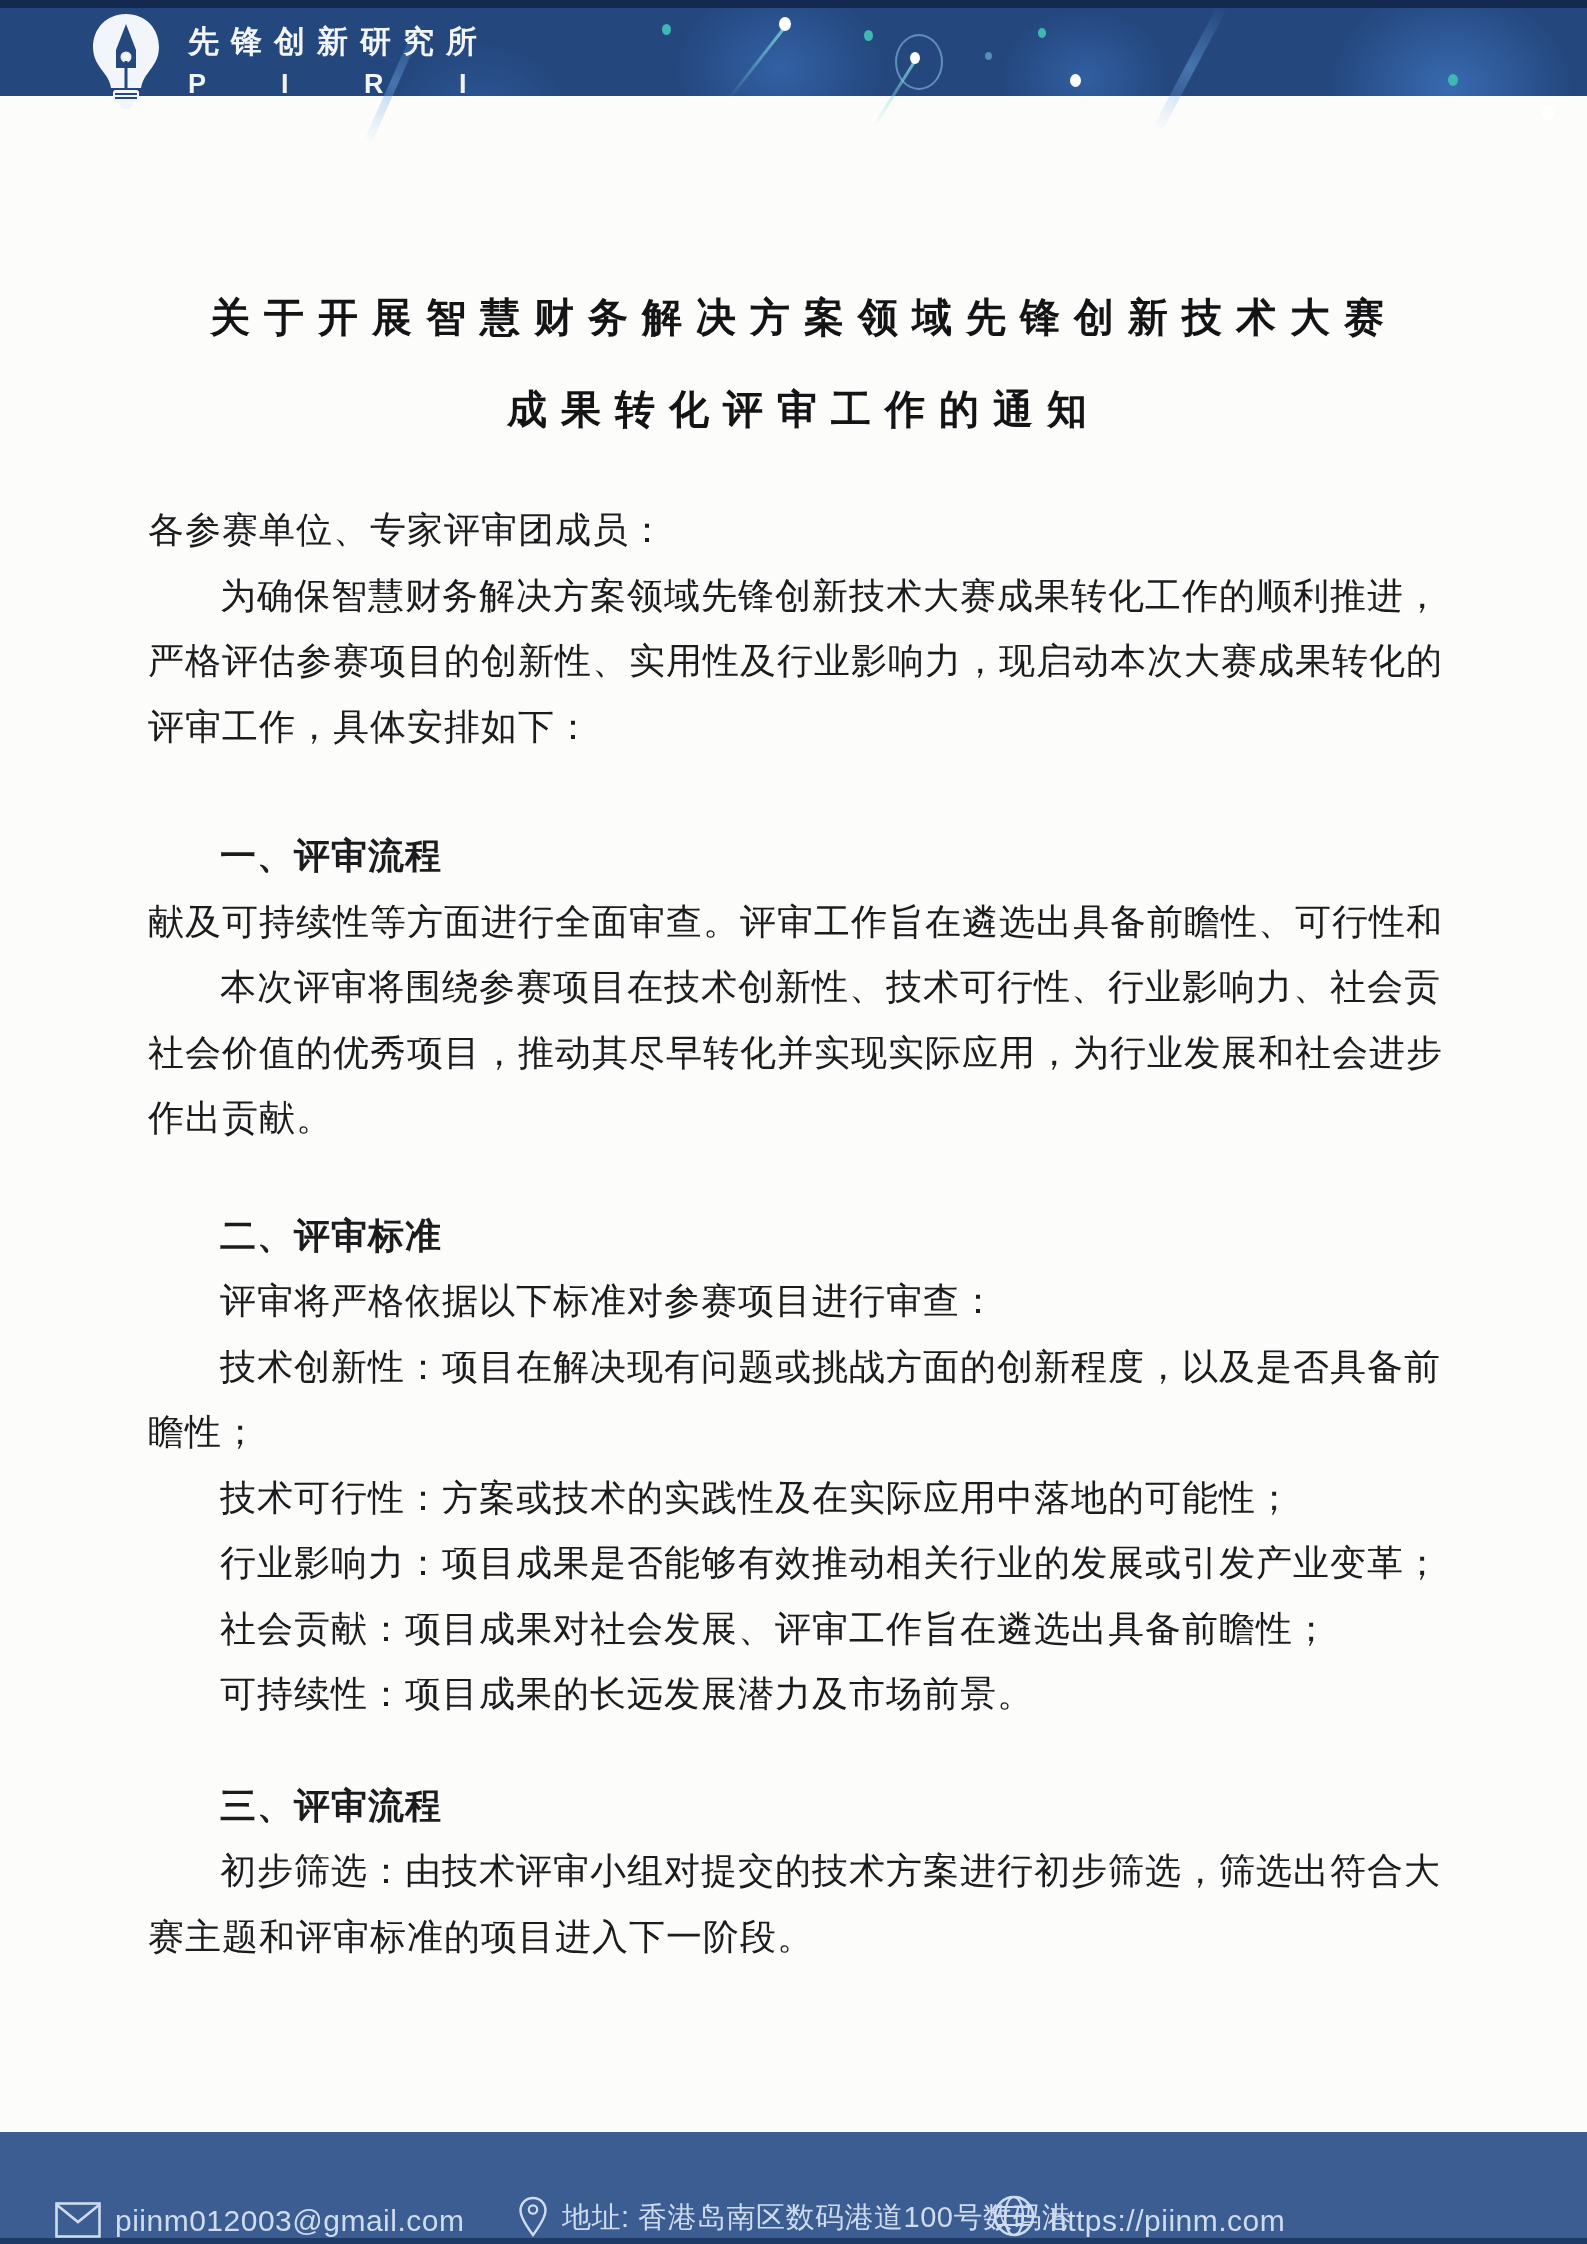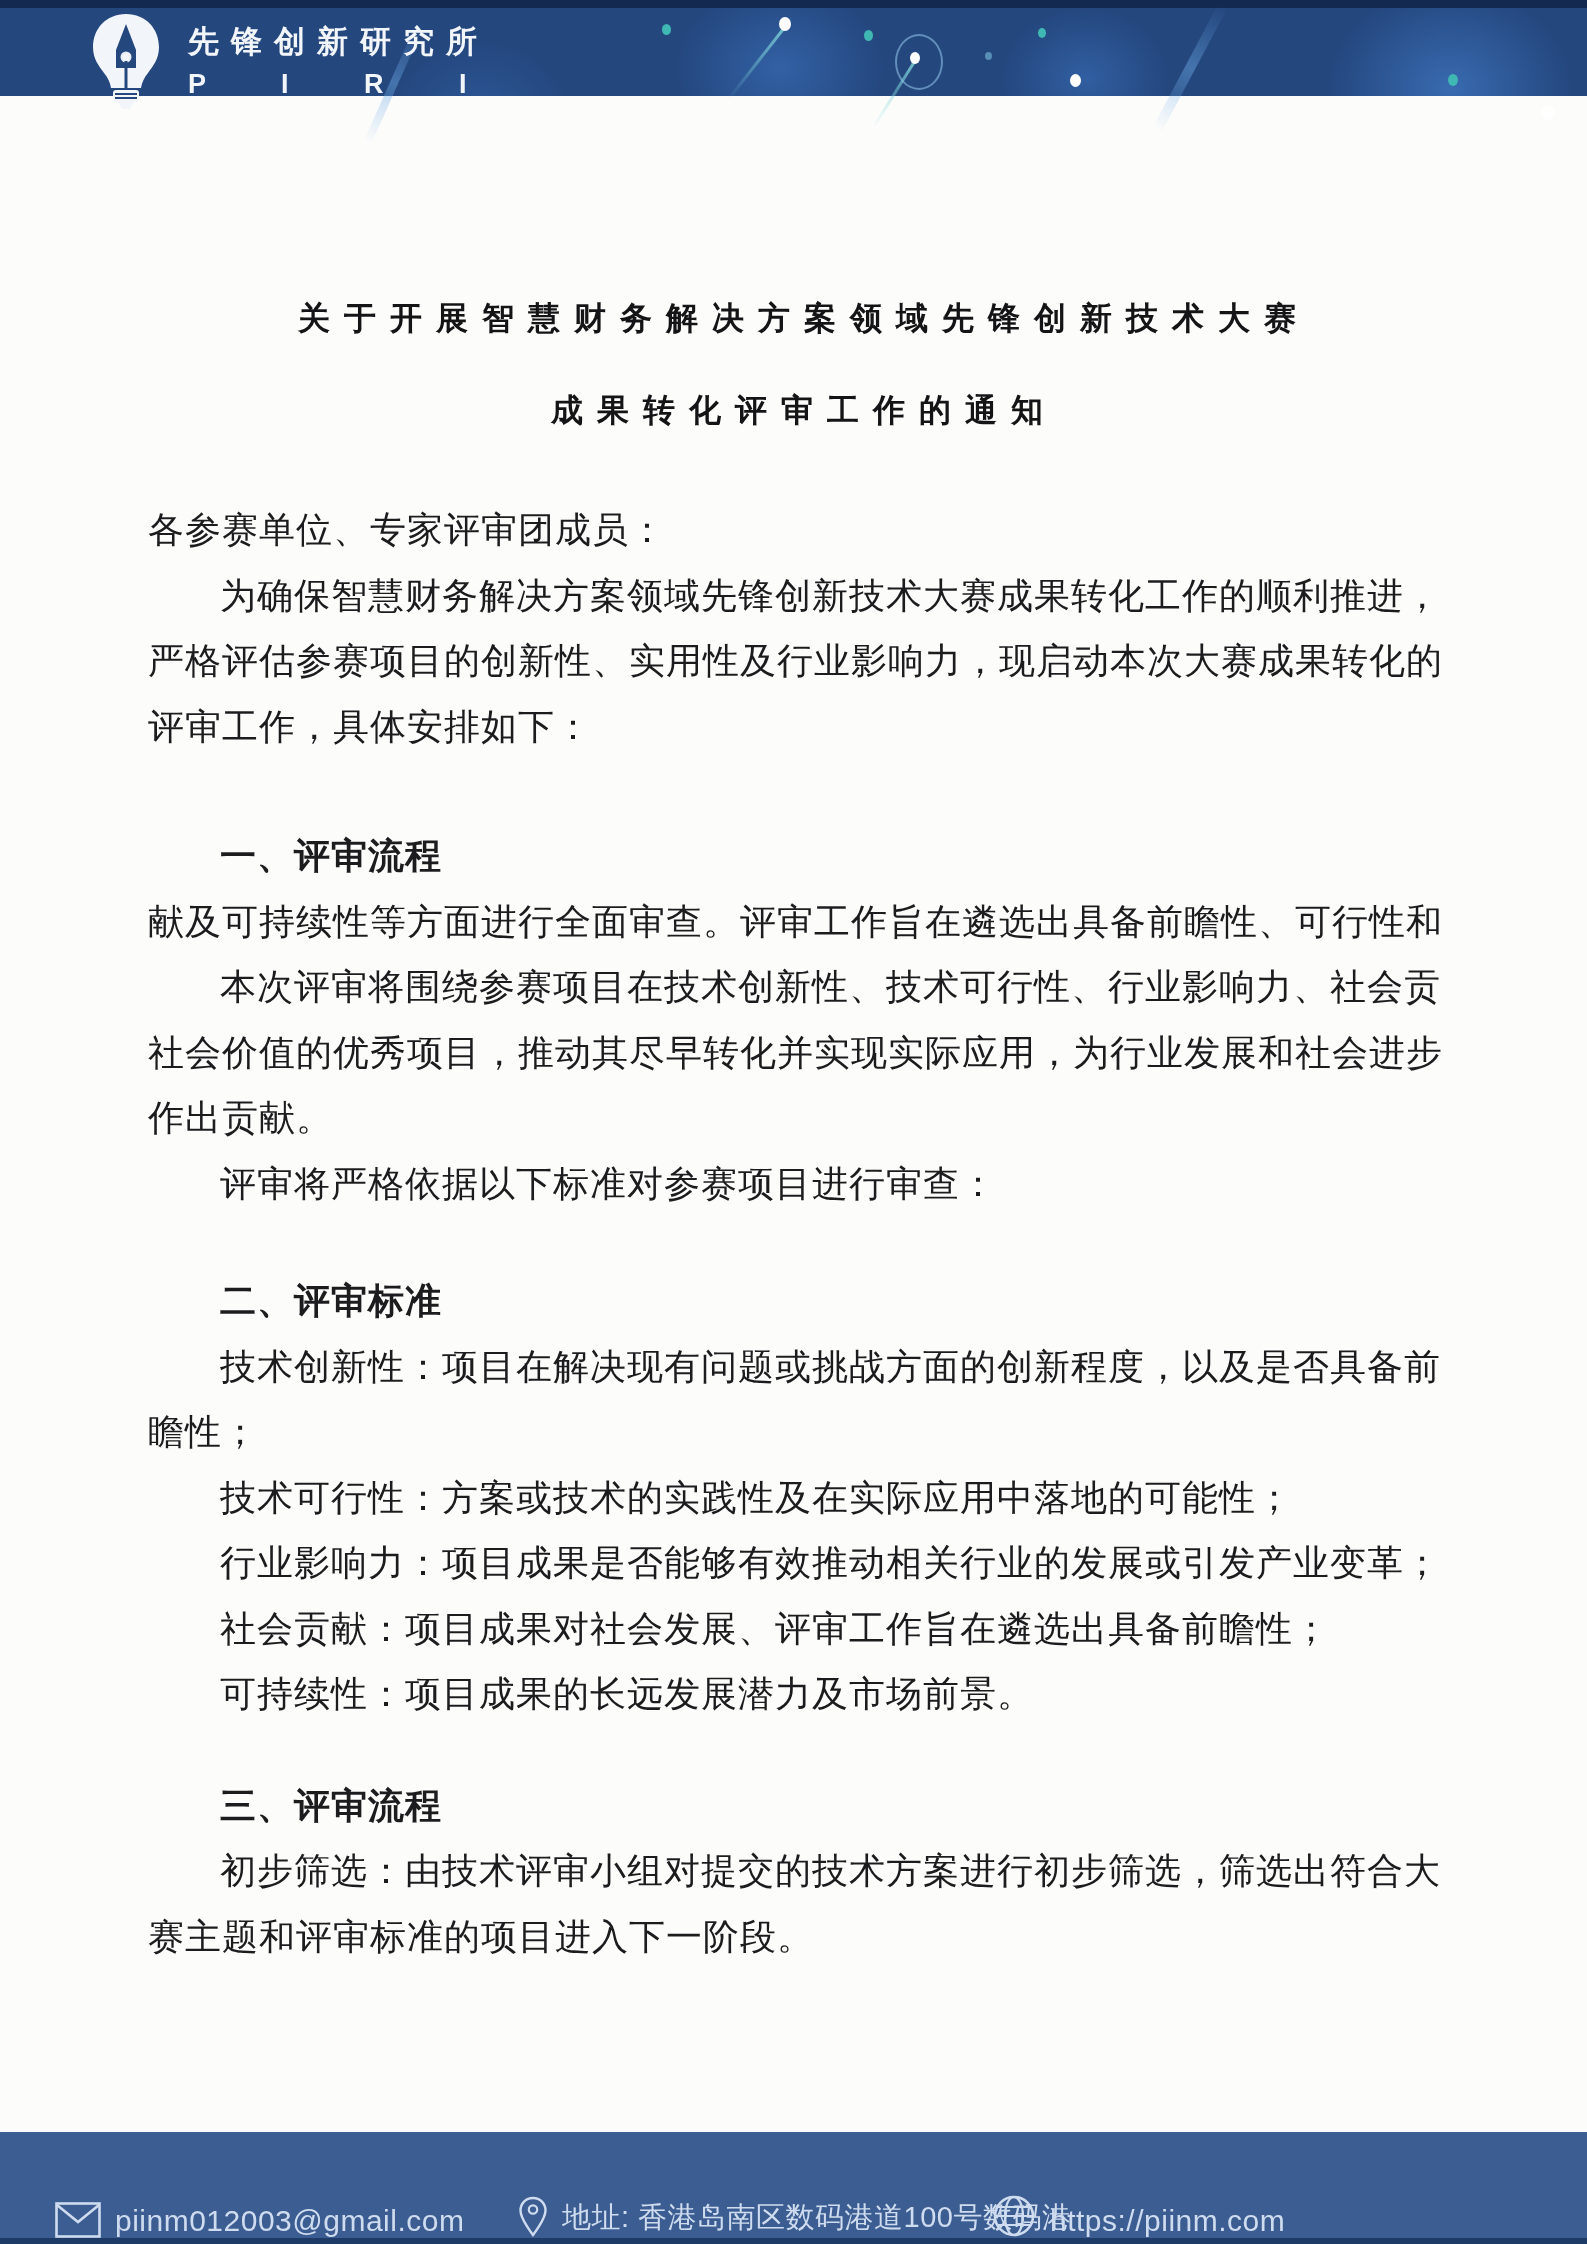--- a/index.html
+++ b/index.html
@@ -42,21 +42,21 @@
 
   
   .doc {
     position:absolute; top:112px; left:0; width:100%;
     color:#1c1c1e;
   }
   .doc-inner { padding: 0 127px 0 148px; }
   h1.title {
     margin-top: 160px;
     text-align:center;
-    font-size: 32px;
+    font-size: 40px;
     font-weight: bold;
     letter-spacing: 14px;
     line-height: 92px;
     color:#141416;
   }
   .body-text { margin-top: 42px; font-size: 36px; line-height: 65.5px; letter-spacing: 1px; }
   .line { white-space: nowrap; }
   .indent { text-indent: 2em; }
   .sec-heading { font-weight: bold; text-indent: 2em; }
   .gap1 { margin-top: 64px; }
@@ -143,22 +143,22 @@
 
         <div>
           <div class="line sec-heading gap1">一、评审流程</div>
           <div class="line">献及可持续性等方面进行全面审查。评审工作旨在遴选出具备前瞻性、可行性和</div>
           <div class="line indent">本次评审将围绕参赛项目在技术创新性、技术可行性、行业影响力、社会贡</div>
           <div class="line">社会价值的优秀项目，推动其尽早转化并实现实际应用，为行业发展和社会进步</div>
           <div class="line">作出贡献。</div>
         </div>
 
         <div>
+          <div class="line sec-heading gap2">二、评审标准</div>
           <div class="line indent">评审将严格依据以下标准对参赛项目进行审查：</div>
-          <div class="line sec-heading gap2">二、评审标准</div>
           <div class="line indent">技术创新性：项目在解决现有问题或挑战方面的创新程度，以及是否具备前</div>
           <div class="line">瞻性；</div>
           <div class="line indent">技术可行性：方案或技术的实践性及在实际应用中落地的可能性；</div>
           <div class="line indent">行业影响力：项目成果是否能够有效推动相关行业的发展或引发产业变革；</div>
           <div class="line indent">社会贡献：项目成果对社会发展、评审工作旨在遴选出具备前瞻性；</div>
           <div class="line indent">可持续性：项目成果的长远发展潜力及市场前景。</div>
         </div>
 
         <div>
           <div class="line sec-heading gap3">三、评审流程</div>

